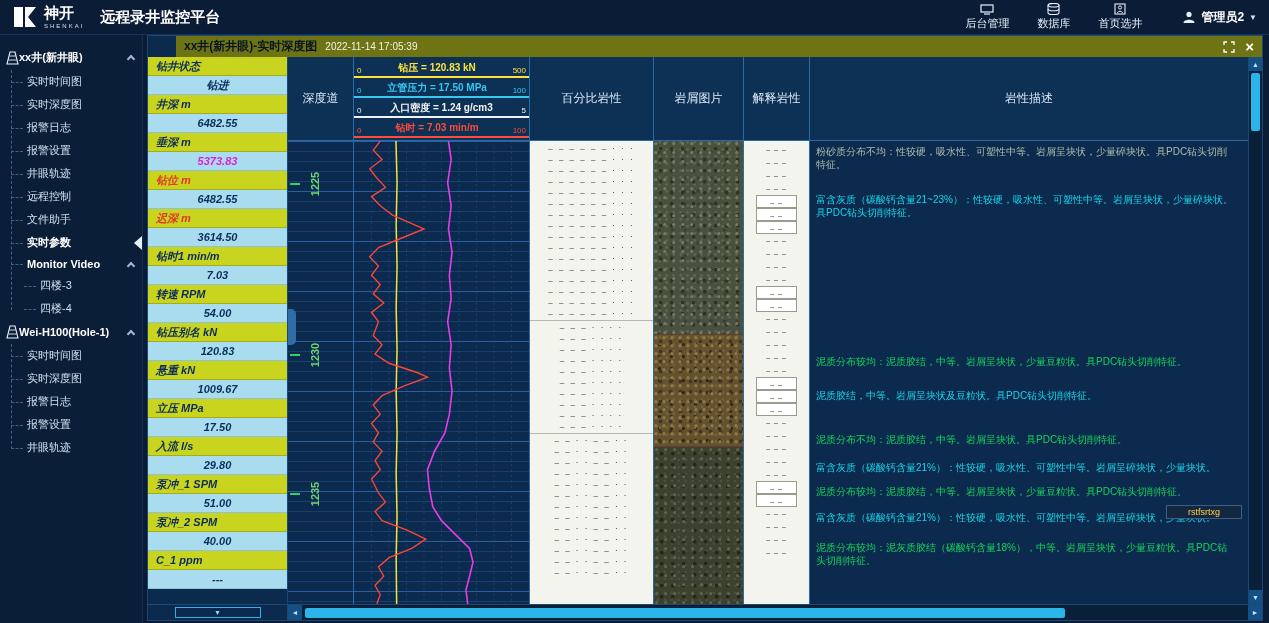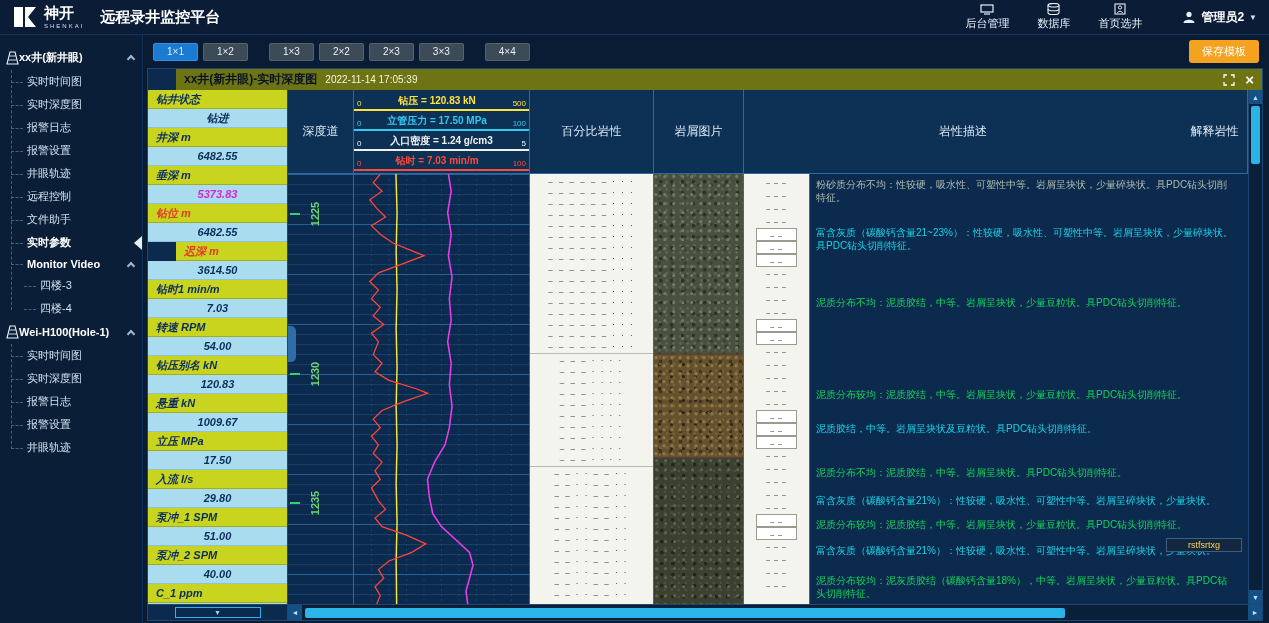--- a/index.html
+++ b/index.html
@@ -267,30 +267,20 @@
         <div class="tree-item"><span>实时时间图</span></div>
         <div class="tree-item"><span>实时深度图</span></div>
         <div class="tree-item"><span>报警日志</span></div>
         <div class="tree-item"><span>报警设置</span></div>
         <div class="tree-item"><span>井眼轨迹</span></div>
       </div>
     </aside>
 
     <div class="content">
 
-      <div class="tbar">
-        <button class="lay-btn active">1×1</button>
-        <button class="lay-btn">1×2</button>
-        <button class="lay-btn gap">1×3</button>
-        <button class="lay-btn">2×2</button>
-        <button class="lay-btn">2×3</button>
-        <button class="lay-btn">3×3</button>
-        <button class="lay-btn gap">4×4</button>
-        <button class="save-btn">保存模板</button>
-      </div>
 
       <div class="panel">
         <div class="panel-title">
           <span class="pt-text">xx井(新井眼)-实时深度图</span>
           <span class="pt-time">2022-11-14 17:05:39</span>
           <span class="pt-icons">
             <svg width="12" height="12" viewBox="0 0 12 12">
               <path d="M1 4 V1 H4 M8 1 H11 V4 M11 8 V11 H8 M4 11 H1 V8" fill="none" stroke="#ffffff" stroke-width="1.3"></path>
             </svg>
             <span class="close">×</span>
@@ -310,21 +300,21 @@
               </div>
             <div class="param-pair">
                 <div class="p-label">垂深 m</div>
                 <div class="p-value" style="color: rgb(224, 32, 216);">5373.83</div>
               </div>
             <div class="param-pair">
                 <div class="p-label" style="color: rgb(224, 58, 42); font-style: italic;">钻位 m</div>
                 <div class="p-value">6482.55</div>
               </div>
             <div class="param-pair">
-                <div class="p-label" style="color: rgb(224, 58, 42); margin-left: 28px;">迟深 m</div>
+                <div class="p-label" style="color: rgb(224, 58, 42);">迟深 m</div>
                 <div class="p-value">3614.50</div>
               </div>
             <div class="param-pair">
                 <div class="p-label">钻时1 min/m</div>
                 <div class="p-value">7.03</div>
               </div>
             <div class="param-pair">
                 <div class="p-label">转速 RPM</div>
                 <div class="p-value">54.00</div>
               </div>
@@ -381,22 +371,22 @@
                       <span class="lg-max" style="color: rgb(242, 242, 242);">5</span>
                     </div>
                   <div class="legend-row" style="border-bottom-color: rgb(255, 74, 60);">
                       <span class="lg-min" style="color: rgb(255, 74, 60);">0</span>
                       <span class="lg-text" style="color: rgb(255, 74, 60);">钻时 = 7.03 min/m</span>
                       <span class="lg-max" style="color: rgb(255, 74, 60);">100</span>
                     </div>
                 </div>
                 <div class="hc hc-litho">百分比岩性</div>
                 <div class="hc hc-photo">岩屑图片</div>
+                <div class="hc hc-interp">解释岩性</div>
                 <div class="hc hc-desc">岩性描述</div>
-                <div class="hc hc-interp">解释岩性</div>
               </div>
 
               <div class="chart-body">
                 <div class="col-depth grid-bg">
                   <div class="tick" style="top: 8%;">
                       <span class="tick-line"></span>
                       <span class="tick-label">1225</span>
                     </div>
                   <div class="tick" style="top: 45%;">
                       <span class="tick-line"></span>
@@ -501,21 +491,20 @@
                     <div class="sym-row boxed">– –</div>
                     <div class="sym-row boxed">– –</div>
                     <div class="sym-row">– – –</div>
                     <div class="sym-row">– – –</div>
                     <div class="sym-row">– – –</div>
                     <div class="sym-row">– – –</div>
                   </div>
                 <div class="col-desc">
                   <div class="desc-item" style="top: 4px; color: rgb(174, 189, 174);">粉砂质分布不均：性较硬，吸水性、可塑性中等。岩屑呈块状，少量碎块状。具PDC钻头切削特征。</div>
                   <div class="desc-item" style="top: 52px; color: rgb(26, 212, 232);">富含灰质（碳酸钙含量21~23%）：性较硬，吸水性、可塑性中等。岩屑呈块状，少量碎块状。具PDC钻头切削特征。</div>
-                  <div class="desc-item" style="top: 122px; color: rgb(22, 211, 90);">泥质分布不均：泥质胶结，中等。岩屑呈块状，少量豆粒状。具PDC钻头切削特征。</div>
                   <div class="desc-item" style="top: 214px; color: rgb(22, 211, 90);">泥质分布较均：泥质胶结，中等。岩屑呈块状，少量豆粒状。具PDC钻头切削特征。</div>
                   <div class="desc-item" style="top: 248px; color: rgb(26, 212, 232);">泥质胶结，中等。岩屑呈块状及豆粒状。具PDC钻头切削特征。</div>
                   <div class="desc-item" style="top: 292px; color: rgb(22, 211, 90);">泥质分布不均：泥质胶结，中等。岩屑呈块状。具PDC钻头切削特征。</div>
                   <div class="desc-item" style="top: 320px; color: rgb(26, 212, 232);">富含灰质（碳酸钙含量21%）：性较硬，吸水性、可塑性中等。岩屑呈碎块状，少量块状。</div>
                   <div class="desc-item" style="top: 344px; color: rgb(22, 211, 90);">泥质分布较均：泥质胶结，中等。岩屑呈块状，少量豆粒状。具PDC钻头切削特征。</div>
                   <div class="desc-item" style="top: 370px; color: rgb(26, 212, 232);">富含灰质（碳酸钙含量21%）：性较硬，吸水性、可塑性中等。岩屑呈碎块状，少量块状。</div>
                   <div class="desc-item" style="top: 400px; color: rgb(22, 211, 90);">泥质分布较均：泥灰质胶结（碳酸钙含量18%），中等。岩屑呈块状，少量豆粒状。具PDC钻头切削特征。</div>
                   <div class="tooltip" id="desc-tooltip" style="top: 364px; right: 6px;">rstfsrtxg</div>
                 </div>
               </div>

